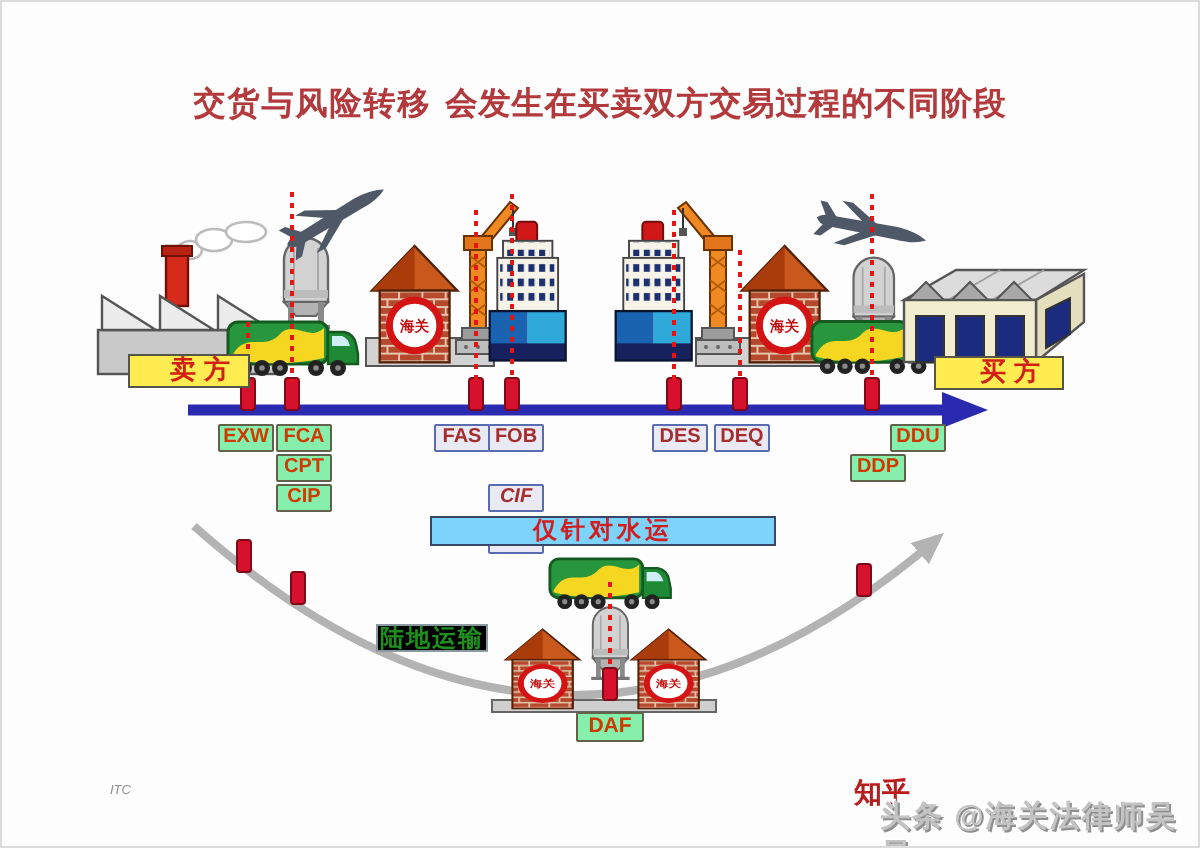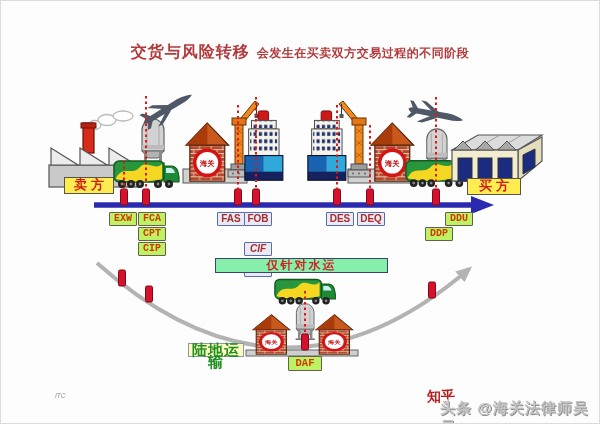--- a/index.html
+++ b/index.html
@@ -3,35 +3,35 @@
 <meta charset="utf-8">
 <style>
   html,body{margin:0;padding:0;background:#fff;}
   .stage{position:relative;width:600px;height:424px;background:#fdfdfd;border:1px solid #dcdcdc;
          box-sizing:border-box;overflow:hidden;font-family:"Liberation Sans",sans-serif;}
   .art{position:absolute;left:0;top:0;}
   svg text{font-family:"Liberation Sans",sans-serif;}
 
   .title{position:absolute;top:41px;left:0;width:100%;text-align:center;color:#b23a3c;white-space:nowrap;}
   .title .em{font-size:16px;font-weight:bold;letter-spacing:1px;}
-  .title .rest{font-size:12px;font-weight:bold;margin-left:7px;letter-spacing:0.5px;}
+  .title .rest{font-size:16px;font-weight:bold;margin-left:7px;letter-spacing:0.5px;}
 
   .term{position:absolute;width:26px;height:12px;line-height:12px;text-align:center;
         font-size:10px;font-weight:bold;border:1.5px solid;border-radius:1px;}
-  .term.y{background:#bef264;border-color:#62624a;color:#cf3a00;font-family:Liberation Mono, monospace;}
+  .term.y{background:#86efac;border-color:#62624a;color:#cf3a00;}
   .term.b{background:#e9eaf4;border-color:#5a6cb0;color:#a62d2d;}
 
   .party{position:absolute;height:15px;line-height:14px;text-align:center;font-size:13px;font-weight:bold;
-         letter-spacing:4px;padding-left:4px;background:#ffec50;border:1.6px solid #55554a;color:#d21f14;}
+         letter-spacing:4px;padding-left:15px;background:#ffec50;border:1.6px solid #55554a;color:#d21f14;}
 
   .note{position:absolute;text-align:center;font-weight:bold;}
-  #water-note{left:214px;top:257px;width:171px;height:13px;line-height:13px;background:#86efac;
+  #water-note{left:214px;top:257px;width:171px;height:13px;line-height:13px;background:#7dd3fc;
               border:1.5px solid #3a4668;color:#cf1f1f;font-size:12px;letter-spacing:2px;}
-  #land-note{left:187px;top:311px;width:54px;height:12px;line-height:12px;background:#fef9c3;
-             border:1px solid #8a9aa0;color:#1e8f1e;font-size:15px;letter-spacing:1px;margin-top:31px;}
+  #land-note{left:187px;top:311px;width:54px;height:12px;line-height:12px;background:#000000;
+             border:1px solid #8a9aa0;color:#1e8f1e;font-size:12px;letter-spacing:1px;}
   #daf-box{left:287px;top:355px;width:32px;height:13px;line-height:13px;font-size:10.5px;}
 
   .wm-itc{position:absolute;left:54px;top:391px;font-size:6.5px;color:#909090;font-style:italic;}
   .wm-ghost{position:absolute;left:426px;top:387px;font-size:14px;color:#b91c1c;font-weight:bold;}
   .wm-byline{position:absolute;left:439px;top:398px;font-size:15px;font-weight:bold;color:#c3c3c3;
              letter-spacing:1px;text-shadow:1px 1px 0 #8f8f8f,-1px -1px 0 #ffffff;}
 </style>
 </head>
 <body>
 

